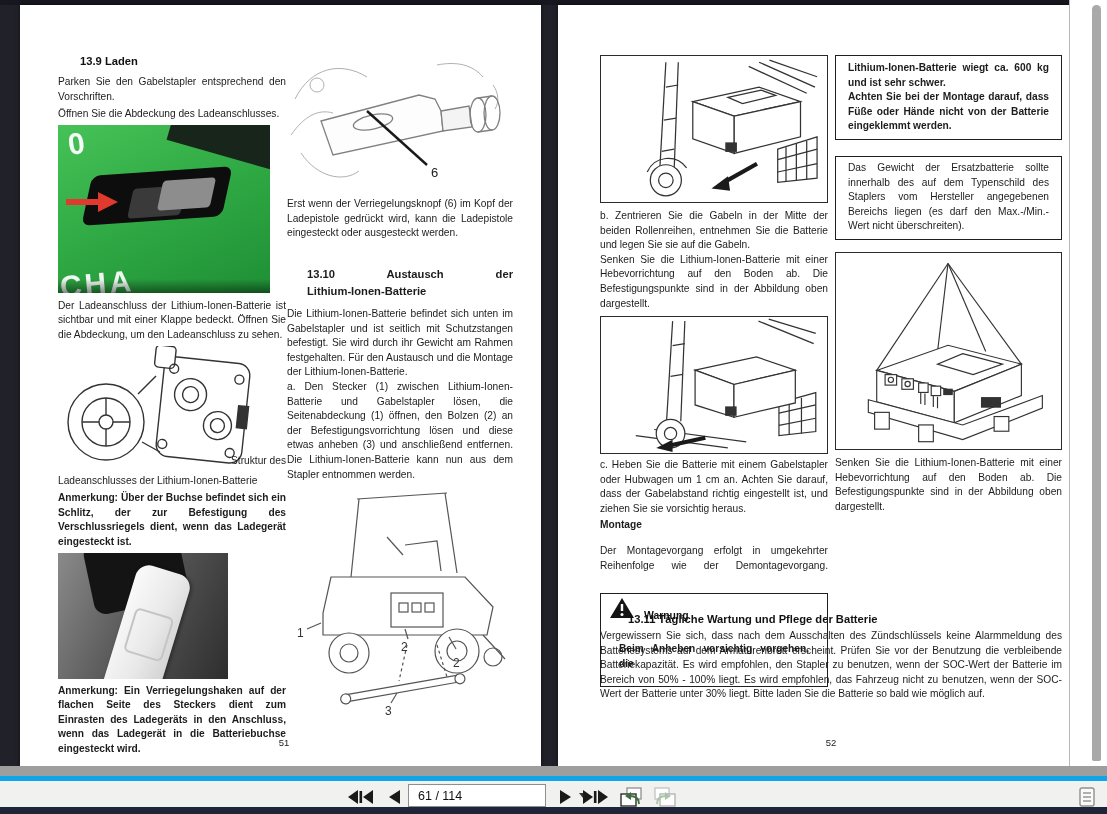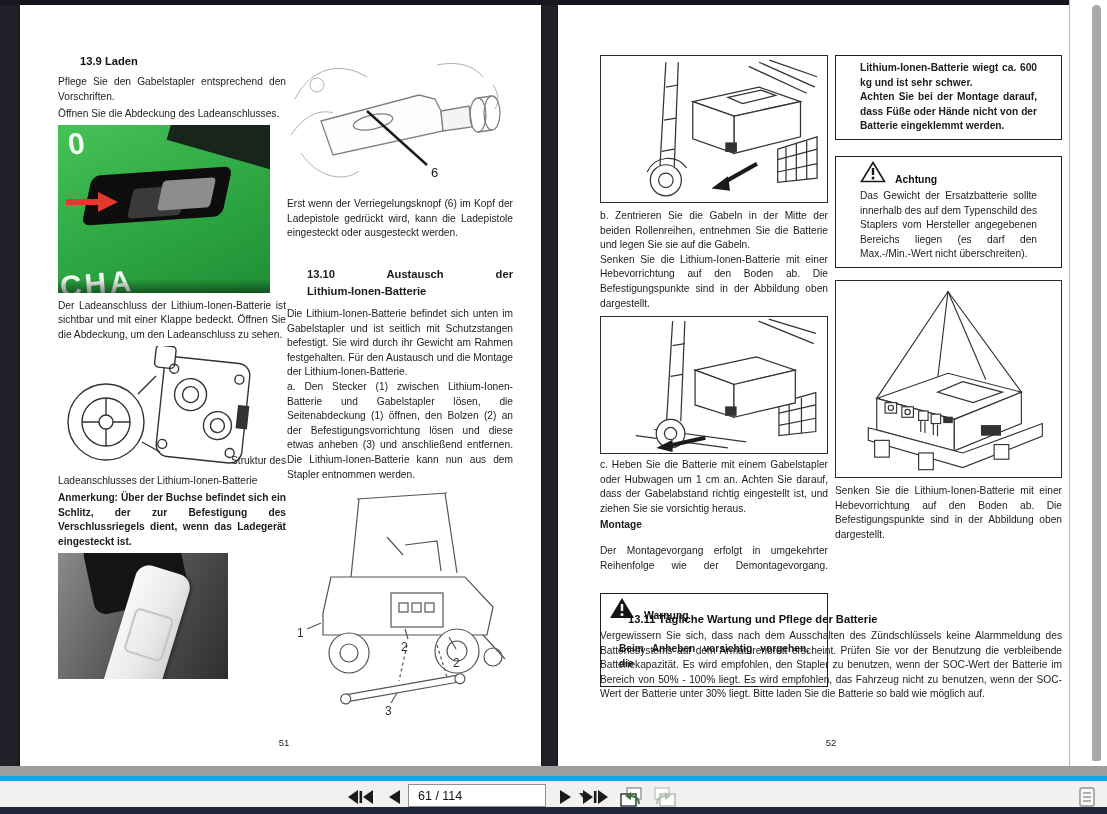--- a/index.html
+++ b/index.html
@@ -6,21 +6,21 @@
   body{font-family:"Liberation Sans",sans-serif;background:#44444c;}
   .app{position:relative;width:1107px;height:814px;background:#212129;overflow:hidden;}
   .page{position:absolute;top:5px;background:#ffffff;overflow:hidden;box-shadow:0 0 4px rgba(0,0,0,.6);}
   .page p{margin:0 0 3px 0;text-align:justify;font-size:10.2px;line-height:14.6px;color:#1c1c1c;}
   .bold{font-weight:bold;}
   .spread{text-align-last:justify;}
   .sechead{font-weight:bold;font-size:11.2px;color:#111;margin:0 0 8px 0;}
   .col{position:absolute;}
   .pagenum{position:absolute;font-size:9.5px;color:#222;text-align:center;}
   .dbox{border:1.5px solid #2b2b2b;background:#fff;box-sizing:border-box;}
-  .bbox{border:1.5px solid #1f1f1f;background:#fff;box-sizing:border-box;padding:5px 24px;}
+  .bbox{border:1.5px solid #1f1f1f;background:#fff;box-sizing:border-box;padding:5px 12px;}
   .bbox p{font-weight:bold;}
   
   .green-photo{position:relative;width:212px;height:168px;margin:3px 0 6px 0;overflow:hidden;
     background:linear-gradient(155deg,#46c257 0%,#2fa944 50%,#1f8f35 100%);}
   .gp-corner{position:absolute;right:-34px;top:-38px;width:130px;height:72px;background:#17251b;transform:rotate(16deg);}
   .gp-slot{position:absolute;left:30px;top:46px;width:138px;height:50px;background:#0d0d0d;border-radius:8px;transform:skewX(-16deg) rotate(-4deg);}
   .gp-slot-inner{position:absolute;right:14px;top:10px;width:52px;height:30px;background:#8d8d8d;border-radius:4px;box-shadow:-28px 6px 0 #3a3a3a;}
   .gp-digit{position:absolute;left:10px;top:2px;color:rgba(255,255,255,.95);font-size:30px;font-weight:bold;transform:rotate(-8deg);}
   .gp-brand{position:absolute;left:2px;bottom:-8px;color:rgba(255,255,255,.92);font-size:30px;font-weight:bold;letter-spacing:3px;transform:rotate(-5deg);}
   .gp-arrow{position:absolute;left:6px;top:66px;}
@@ -52,21 +52,21 @@
 </head>
 <body>
 
 <div class="app">
   <div class="topstrip"></div>
 
   <div class="page" style="left:20px;width:521px;height:761px;">
 
     <div class="col" style="left:38px;top:50px;width:228px;">
       <div class="sechead" style="padding-left:22px;">13.9 Laden</div>
-      <p>Pflege Sie den Gabelstapler entsprechend den Vorschriften.</p>
+      <p>Parken Sie den Gabelstapler entsprechend den Vorschriften.</p>
       <p>Öffnen Sie die Abdeckung des Ladeanschlusses.</p>
 
       <div class="green-photo">
         <div class="gp-corner"></div>
         <div class="gp-digit">0</div>
         <div class="gp-slot">
           <div class="gp-slot-inner"></div>
         </div>
         <div class="gp-arrow">
           <svg width="56" height="22">
@@ -109,20 +109,21 @@
 
       <p class="bold">Anmerkung: Über der Buchse befindet sich ein Schlitz, der zur Befestigung des Verschlussriegels dient, wenn das Ladegerät eingesteckt ist.</p>
 
       <div class="plug-photo">
         <div class="pp-socket"></div>
         <div class="pp-plug">
             <div class="pp-ridge"></div>
           </div>
       </div>
 
+      <p class="bold">Anmerkung: Ein Verriegelungshaken auf der flachen Seite des Steckers dient zum Einrasten des Ladegeräts in den Anschluss, wenn das Ladegerät in die Batteriebuchse eingesteckt wird.</p>
     </div>
 
     <div class="col" style="left:267px;top:50px;width:226px;">
       <div>
         <svg width="218" height="138" viewBox="0 0 218 138" fill="none">
           <g stroke="#b0b0b0" stroke-width="1">
             <path d="M8 44 C24 12 54 6 80 22"></path>
               <path d="M4 80 C18 60 32 54 46 58"></path>
             <circle cx="30" cy="30" r="7"></circle>
               <path d="M14 98 C30 122 56 128 72 116"></path>
@@ -271,30 +272,20 @@
       </div>
     </div>
 
     <div class="col" style="left:277px;top:50px;width:227px;">
       <div class="bbox" style="width:227px;margin-bottom:16px;">
         <p style="margin-bottom:0;">Lithium-Ionen-Batterie wiegt ca. 600 kg und ist sehr schwer.</p>
         <p style="margin:0;">Achten Sie bei der Montage darauf, dass Füße oder Hände nicht von der Batterie eingeklemmt werden.</p>
       </div>
 
       <div class="bbox" style="width:227px;margin-bottom:12px;padding-top:4px;">
-        <div class="warn-row" style="margin-bottom:2px;">
-          <span>
-            <svg width="26" height="22" viewBox="0 0 26 22">
-                <polygon points="13,1.5 24.5,20.5 1.5,20.5" fill="#fff" stroke="#1a1a1a" stroke-width="1.6"></polygon>
-                <rect x="11.8" y="7" width="2.4" height="7" fill="#1a1a1a"></rect>
-                <circle cx="13" cy="17" r="1.5" fill="#1a1a1a"></circle>
-              </svg>
-          </span>
-          <span class="warn-title">Achtung</span>
-        </div>
         <p style="margin:0;font-weight:normal;">Das Gewicht der Ersatzbatterie sollte innerhalb des auf dem Typenschild des Staplers vom Hersteller angegebenen Bereichs liegen (es darf den Max.-/Min.-Wert nicht überschreiten).</p>
       </div>
 
       <div class="dbox" style="width:227px;height:198px;margin-bottom:6px;">
         <svg width="224" height="195" viewBox="0 0 212 186" fill="none" stroke="#333" stroke-width="1.1">
           <line x1="106" y1="10" x2="38" y2="112"></line>
             <line x1="106" y1="10" x2="92" y2="128"></line>
           <line x1="106" y1="10" x2="176" y2="106"></line>
             <line x1="106" y1="10" x2="142" y2="94"></line>
           <path d="M38 112 L106 88 L176 106 L112 132 Z" fill="#fff"></path>

